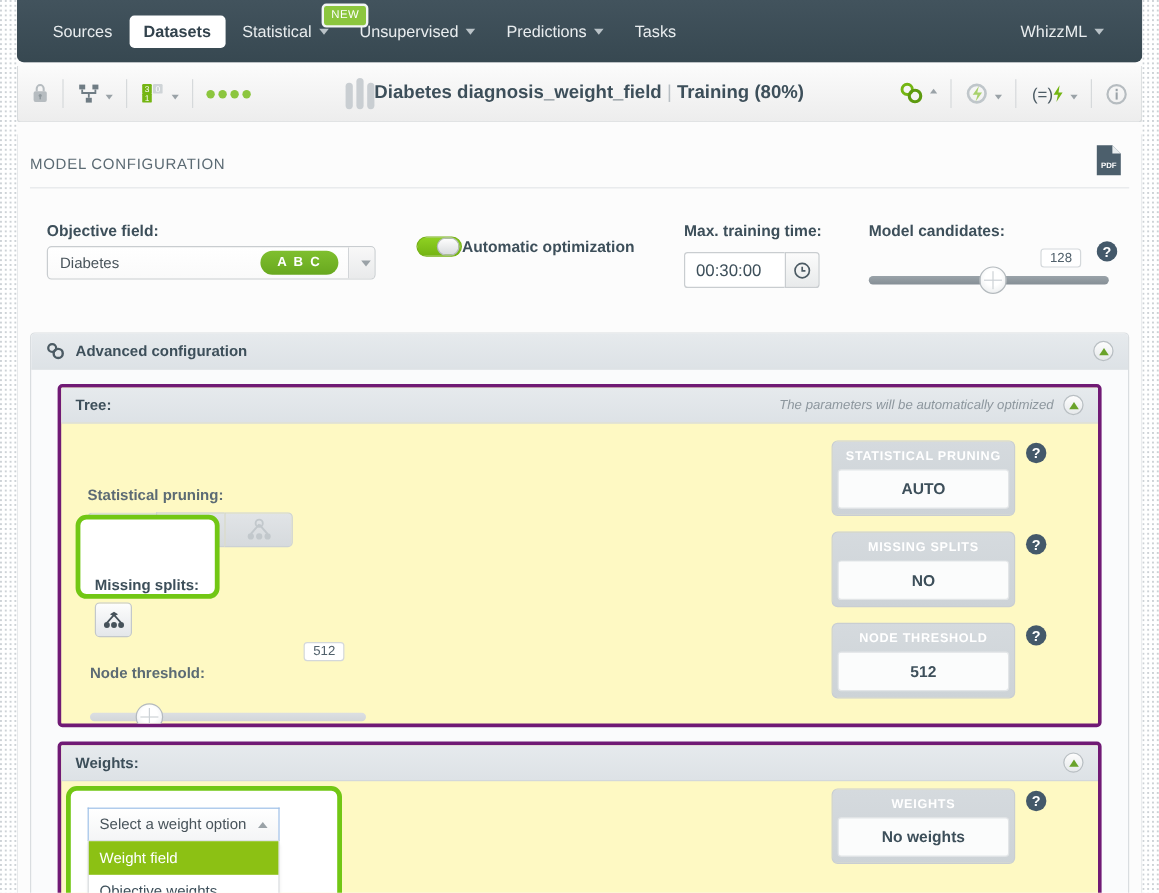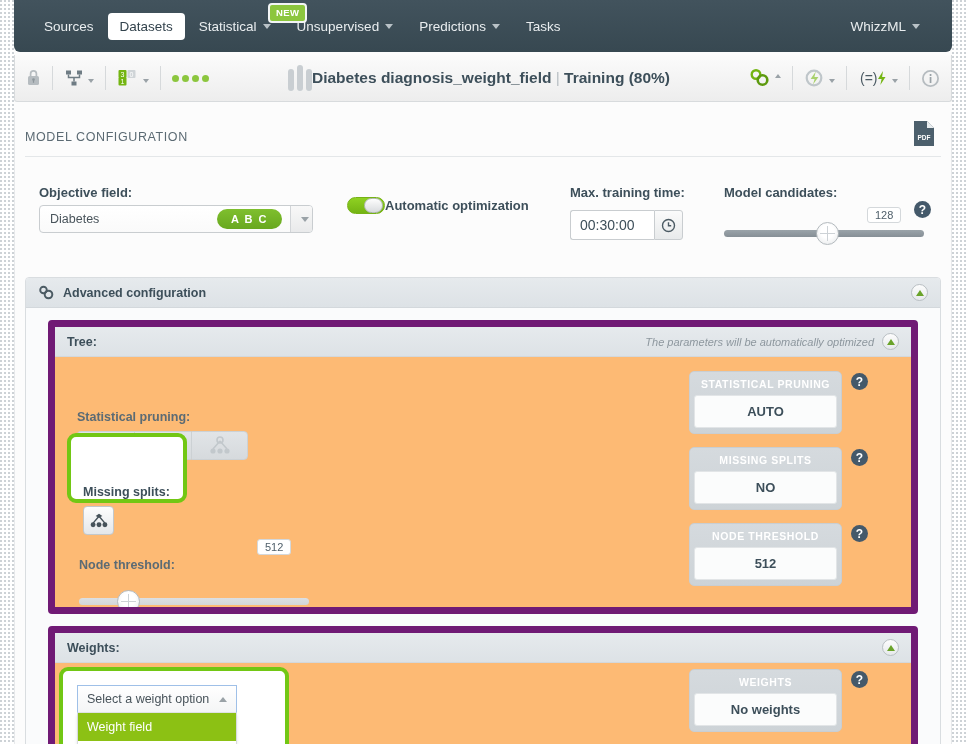--- a/index.html
+++ b/index.html
@@ -32,32 +32,32 @@
   }
   .nav-inner { display: flex; align-items: center; height: 52px; padding: 0 18px; position: relative; }
   .nav-item {
     position: relative;
     color: #e9edef; font-size: 13.5px;
     padding: 6px 12px; margin-right: 2px;
     border-radius: 4px; cursor: pointer;
     white-space: nowrap;
     display: flex; align-items: center;
   }
-  .nav-item.active { background: #ffffff; color: #33434d; font-weight: normal; align-items: center; }
+  .nav-item.active { background: #ffffff; color: #33434d; font-weight: bold; align-items: center; }
   .caret-down {
     display: inline-block; margin-left: 6px;
     width: 0; height: 0;
     border-left: 4px solid transparent; border-right: 4px solid transparent;
     border-top: 5px solid #b9c2c7;
   }
   .nav-right { margin-left: auto; }
   .new-badge {
     position: absolute; left: 268px; top: 3px;
     background: #8cc63e; color: #ffffff;
-    font-size: 9.5px; font-weight: bold; letter-spacing: .4px;
+    font-size: 9.5px; font-weight: normal; letter-spacing: .4px;
     padding: 2px 6px 3px; border-radius: 4px;
     border: 2px solid #f3f5f6;
     z-index: 5;
   }
 
   
   .titlebar {
     position: absolute; left: 14px; top: 55px; width: 938px; height: 47px;
     background: linear-gradient(#fbfbfb, #ededed);
     border: 1px solid #d8dbdd; border-top: none;
@@ -211,22 +211,22 @@
     display: flex; align-items: center; justify-content: center;
     margin-left: auto; cursor: pointer;
   }
   .collapse-circle .tri {
     width: 0; height: 0;
     border-left: 4.5px solid transparent; border-right: 4.5px solid transparent;
     border-bottom: 6px solid #6aa32a;
   }
 
   .sub-panel {
-    margin: 12px 22px; border: 7px solid #701a75; border-radius: 4px;
-    background: #fdba74; overflow: hidden;
+    margin: 12px 22px; border: 3px solid #701a75; border-radius: 4px;
+    background: #fef9c3; overflow: hidden;
   }
   .sub-head {
     height: 30px; background: linear-gradient(#e6eaed, #dde2e6);
     display: flex; align-items: center; padding: 0 12px;
     border-bottom: 1px solid #d3d8dc;
   }
   .sub-head .t { font-size: 12.5px; color: #3d4f5a; font-weight: bold; }
   .sub-head .note {
     margin-left: auto; font-size: 11px; color: #8d979e; font-style: italic; margin-right: 8px;
   }

